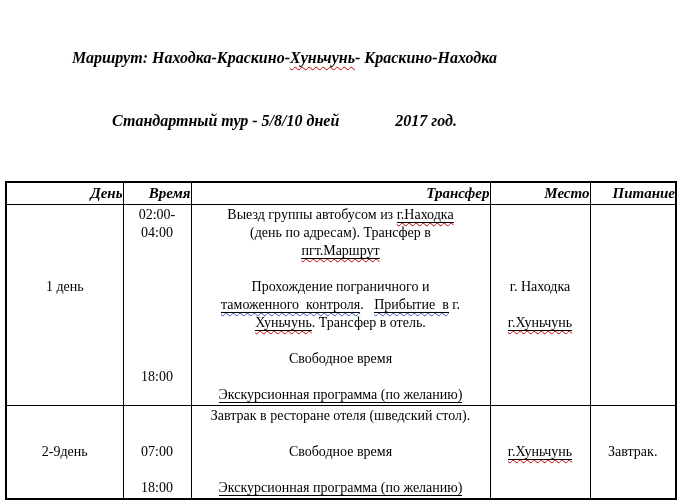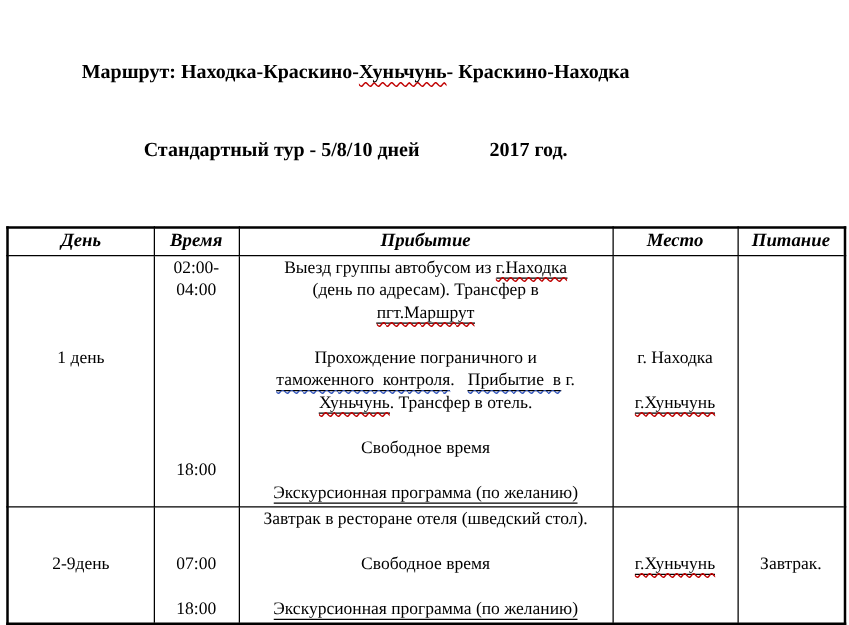--- a/index.html
+++ b/index.html
@@ -1,39 +1,39 @@
 <!DOCTYPE html>
 <html><head>
 <meta charset="utf-8">
 <style>
   html,body{margin:0;padding:0;}
   body{
     width:679px;height:500px;background:#ffffff;overflow:hidden;
     font-family:"Liberation Serif","DejaVu Serif",serif;color:#000;
   }
   .page{position:relative;width:679px;height:500px;}
-  .doc-title{width:569px;text-align:center;font-weight:bold;
+  .doc-title{width:569px;text-align:center;font-weight:bold;font-style:italic;
     font-size:16px;margin-top:13px;white-space:pre;}
   .doc-title .t-line{line-height:20px;}
   .doc-title .t-line2{margin-top:9px;}
   table.itin{
     border-collapse:collapse;table-layout:fixed;
     margin-left:5px;margin-top:15px;width:670px;
     font-size:14px;
   }
   table.itin col.c-day{width:117px;}
   table.itin col.c-time{width:68px;}
   table.itin col.c-prog{width:299px;}
   table.itin col.c-place{width:100px;}
   table.itin col.c-meal{width:86px;}
   table.itin{border:2px solid #000;}
   table.itin th,table.itin td{border:1px solid #000;padding:1px 2px;vertical-align:top;}
   table.itin th{
     font-weight:bold;font-style:italic;font-size:15px;height:21px;
-    text-align:center;vertical-align:middle;padding:0;
+    text-align:right;vertical-align:middle;padding:0;
   }
   td.cell{text-align:center;}
   .line{min-height:18px;line-height:18px;white-space:pre;}
   .u{border-bottom:1px solid #000;}
   .sq-red{text-decoration-line:underline;text-decoration-style:wavy;
     text-decoration-color:#c00000;text-decoration-thickness:1px;text-underline-offset:3px;}
   .sq-blue{text-decoration-line:underline;text-decoration-style:wavy;
     text-decoration-color:#3355bb;text-decoration-thickness:1px;text-underline-offset:3px;}
   tr.r1 td{height:196px;margin-top:16px;}
   tr.r2 td{height:90px;}
@@ -53,21 +53,21 @@
       <col class="c-day">
         <col class="c-time">
         <col class="c-prog">
         <col class="c-place">
         <col class="c-meal">
     </colgroup>
     <tbody>
         <tr>
       <th>День</th>
       <th>Время</th>
-      <th>Прибытие</th>
+      <th>Трансфер</th>
       <th>Место</th>
       <th>Питание</th>
     </tr>
     <tr class="r1">
       <td class="cell">
             <div class="line"><span></span></div>
             <div class="line"><span></span></div>
             <div class="line"><span></span></div>
             <div class="line"><span></span></div>
             <div class="line"><span>1 день</span></div>

